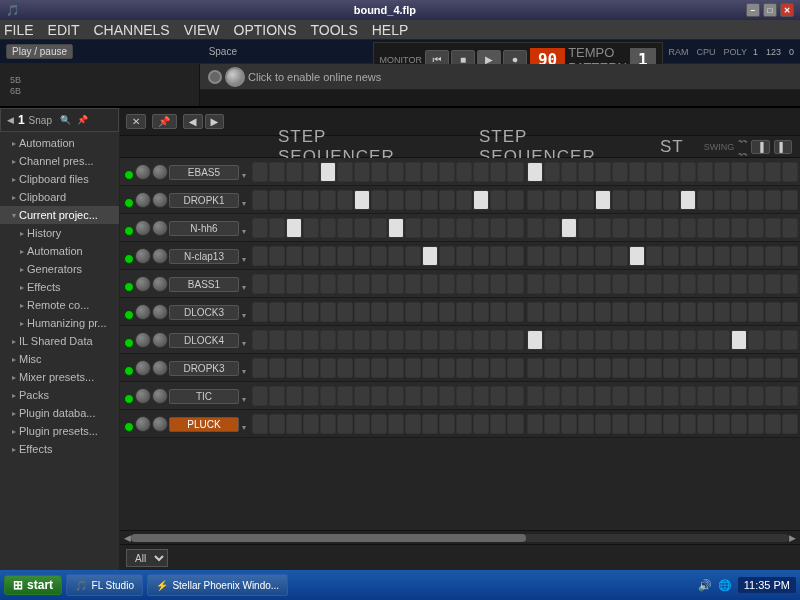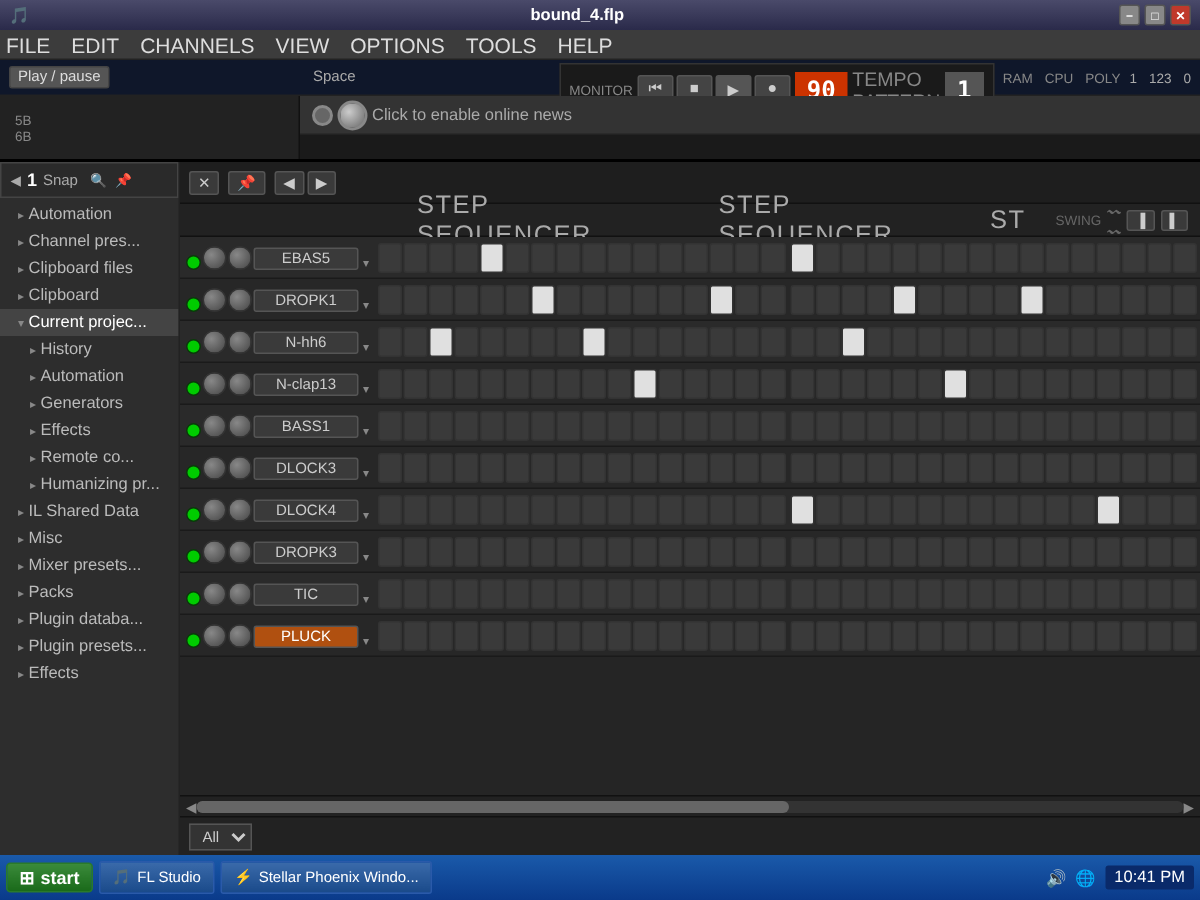--- a/index.html
+++ b/index.html
@@ -1050,15 +1050,15 @@
     <span style="color:#f80;">🎵</span>
     <span>FL Studio</span>
   </div>
   <div class="taskbar-item">
     <span style="color:#4af;">⚡</span>
     <span>Stellar Phoenix Windo...</span>
   </div>
   <div class="taskbar-right">
     <span>🔊</span>
     <span>🌐</span>
-    <div class="clock">10:41 PM</div>
+    <div class="clock">11:35 PM</div>
   </div>
 </div>
 
 </body></html>

